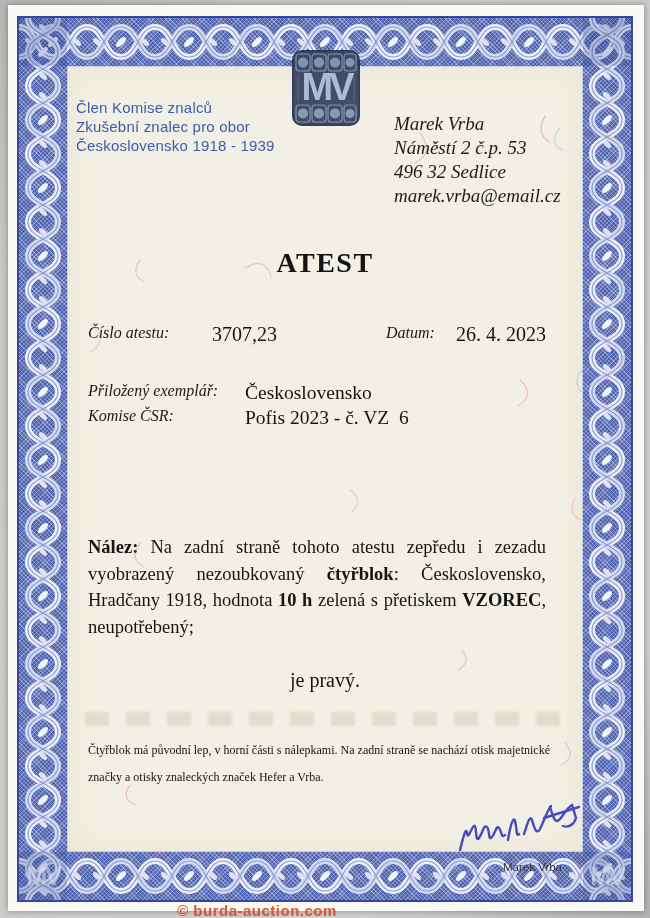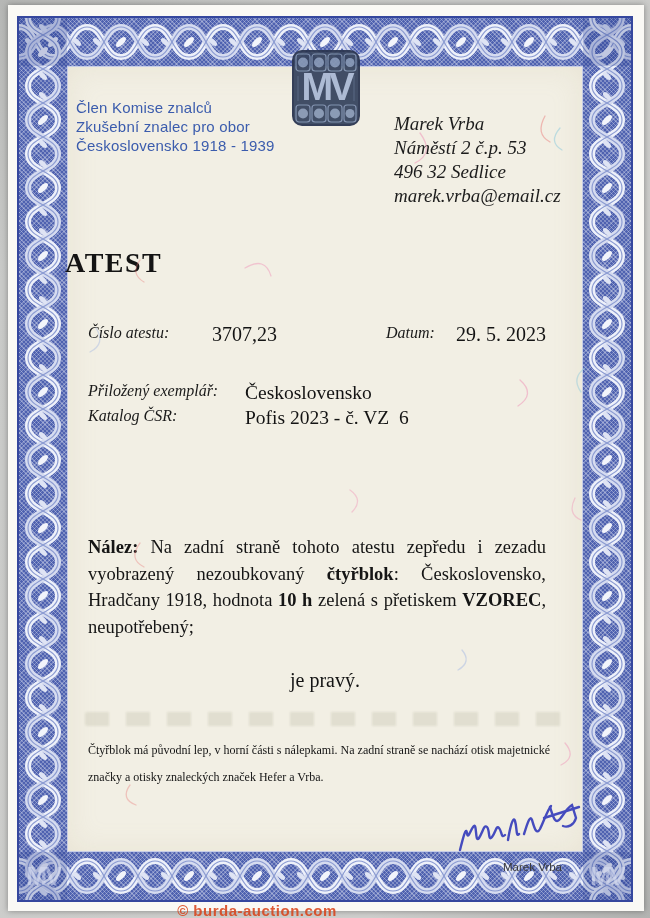--- a/index.html
+++ b/index.html
@@ -37,21 +37,21 @@
     background:#f2efe4;box-shadow:inset 0 0 0 1px #c6cde8, inset 0 0 30px rgba(190,180,140,.18);}
   
   .content{position:absolute;left:0;top:4px;width:650px;height:918px;margin-top:24px;}
 
   .credentials{position:absolute;left:76px;top:70px;
     font-family:"Liberation Sans",sans-serif;font-size:15px;line-height:19px;
     color:#3b5cad;letter-spacing:.2px;}
   .emblem{position:absolute;left:292px;top:22px;opacity:.94;}
   .address{position:absolute;left:394px;top:84px;font-style:italic;
     font-size:19px;line-height:24px;color:#1c1c1c;}
-  .title{position:absolute;left:65px;top:219px;width:520px;text-align:left;
+  .title{position:absolute;left:65px;top:219px;width:520px;text-align:center;
     font-weight:bold;font-size:28px;letter-spacing:1.5px;color:#141414;}
   .lbl{font-style:italic;font-size:16px;color:#1a1a1a;position:absolute;}
   .val{font-size:20px;color:#141414;position:absolute;}
   .finding{position:absolute;left:88px;top:506px;width:458px;
     font-size:18.5px;line-height:26.5px;color:#151515;
     text-align:justify;text-align-last:left;}
   .verdict{position:absolute;left:65px;top:641px;width:520px;text-align:center;
     font-weight:normal;font-size:20px;color:#141414;}
   .note{position:absolute;left:88px;top:709px;width:462px;
     font-size:12px;line-height:26.5px;color:#151515;text-align:justify;text-align-last:left;}
@@ -165,25 +165,25 @@
       <div>Náměstí 2 č.p. 53</div>
       <div>496 32 Sedlice</div>
       <div>marek.vrba@email.cz</div>
     </div>
 
     <div class="title">ATEST</div>
 
     <span class="lbl" style="left:88px;top:296px">Číslo atestu:</span>
     <span class="val" style="left:212px;top:295px">3707,23</span>
     <span class="lbl" style="left:386px;top:296px">Datum:</span>
-    <span class="val" style="left:456px;top:295px">29. 5. 2023</span>
+    <span class="val" style="left:456px;top:295px">26. 4. 2023</span>
 
     <span class="lbl" style="left:88px;top:354px">Přiložený exemplář:</span>
     <span class="val" style="left:245px;top:354px;font-size:19.5px">Československo</span>
-    <span class="lbl" style="left:88px;top:379px">Katalog ČSR:</span>
+    <span class="lbl" style="left:88px;top:379px">Komise ČSR:</span>
     <span class="val" style="left:245px;top:379px;font-size:19.5px;white-space:pre">Pofis 2023 - č. VZ  6</span>
 
     <div class="finding"><span style="font-weight: bold;">Nález:</span><span> Na zadní straně tohoto atestu zepředu i zezadu vyobrazený nezoubkovaný </span><span style="font-weight: bold;">čtyřblok</span><span>: Československo, Hradčany 1918, hodnota </span><span style="font-weight: bold;">10 h</span><span> zelená s přetiskem </span><span style="font-weight: bold;">VZOREC</span><span>, neupotřebený;</span></div>
 
     <div class="verdict">je pravý.</div>
 
     <div class="note">Čtyřblok má původní lep, v horní části s nálepkami. Na zadní straně se nachází otisk majetnické značky a otisky znaleckých značek Hefer a Vrba.</div>
 
     <svg class="signature" width="140" height="66" viewBox="0 0 140 66">
       <g fill="none" stroke="#3c43bd" stroke-width="2.4" stroke-linecap="round" opacity=".95">

